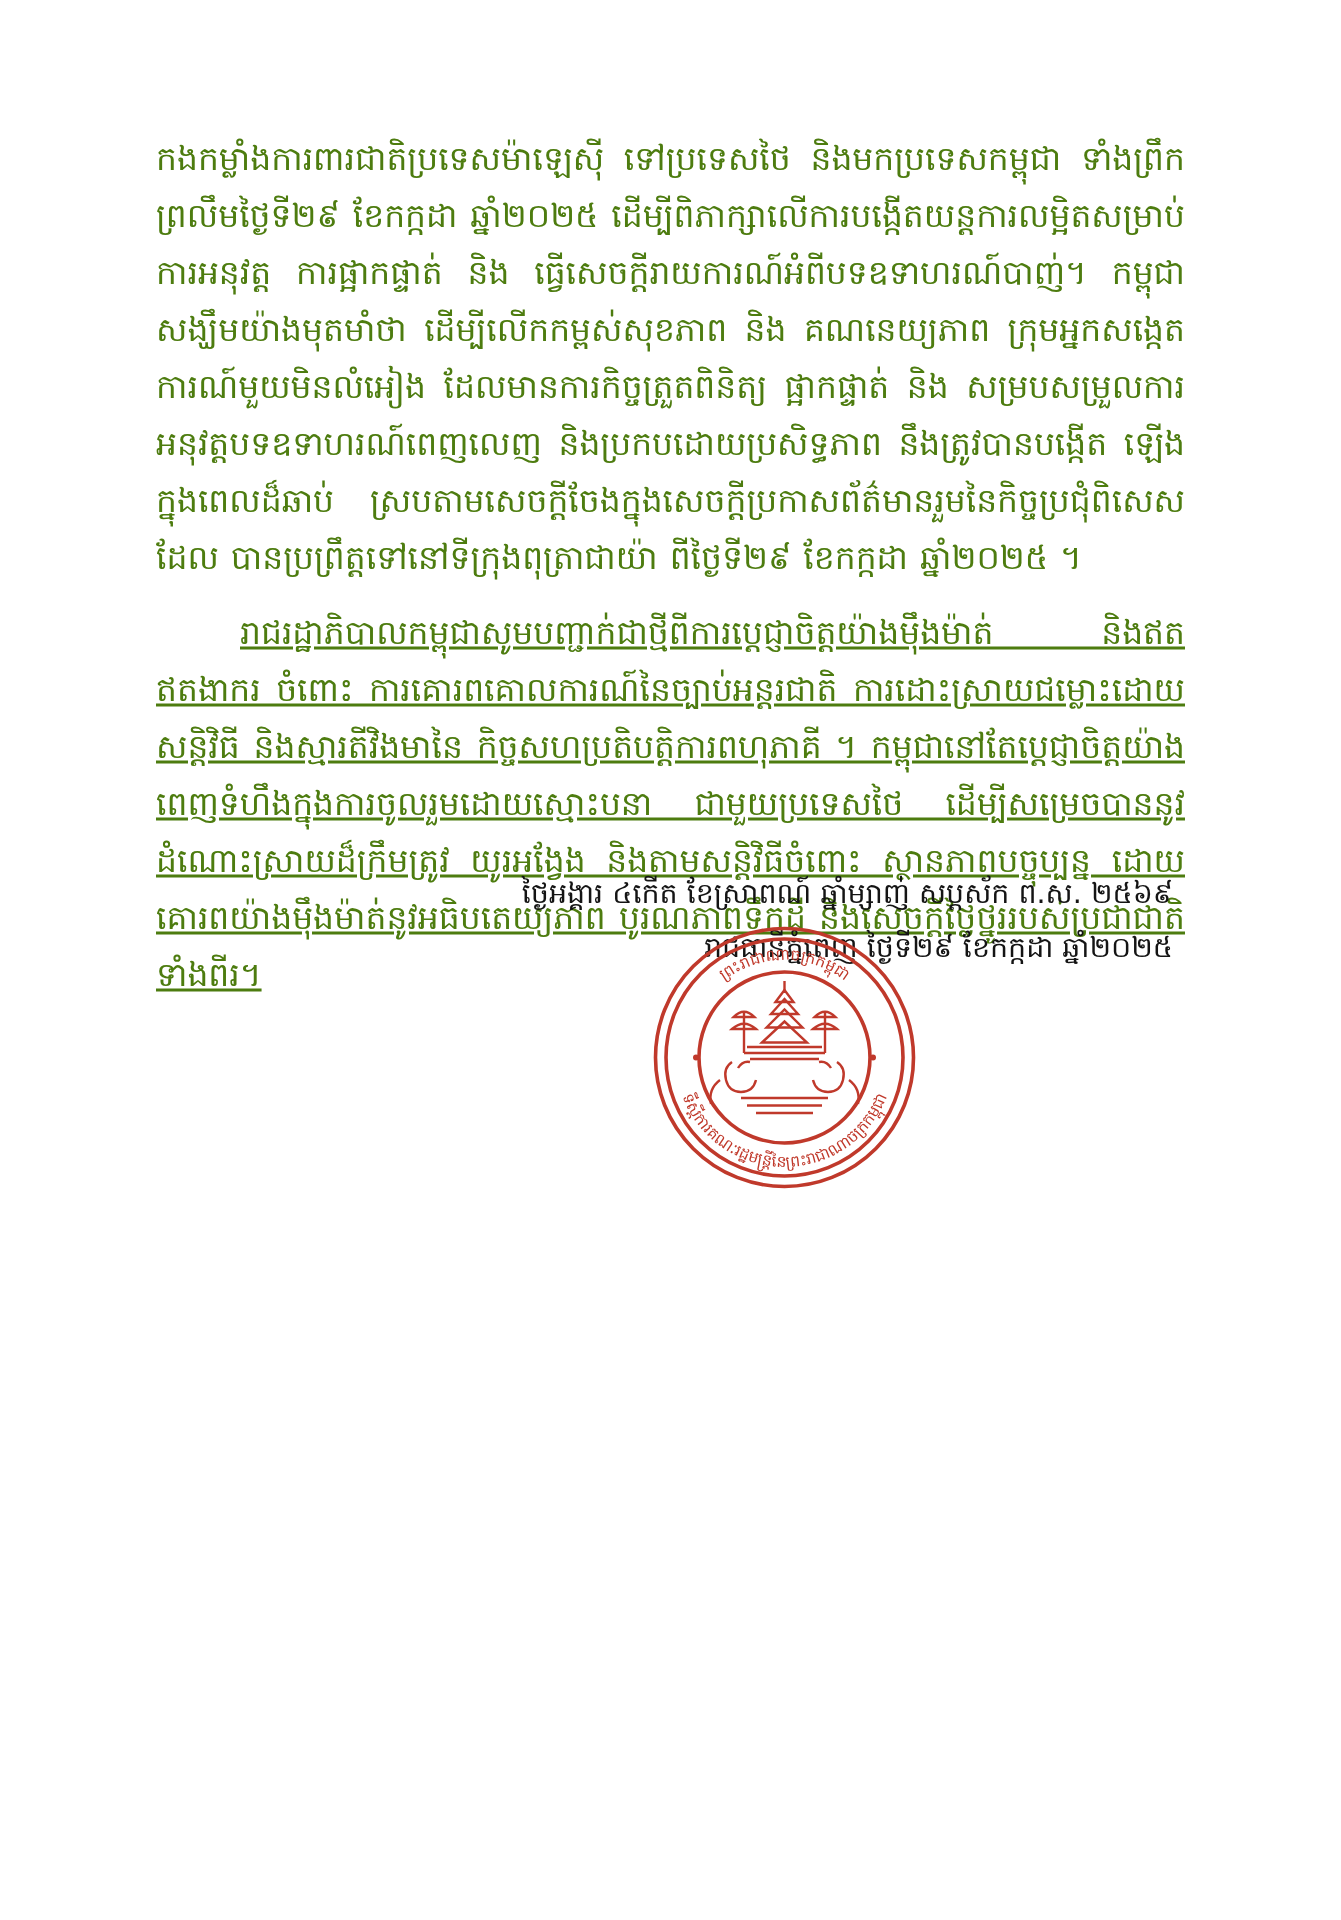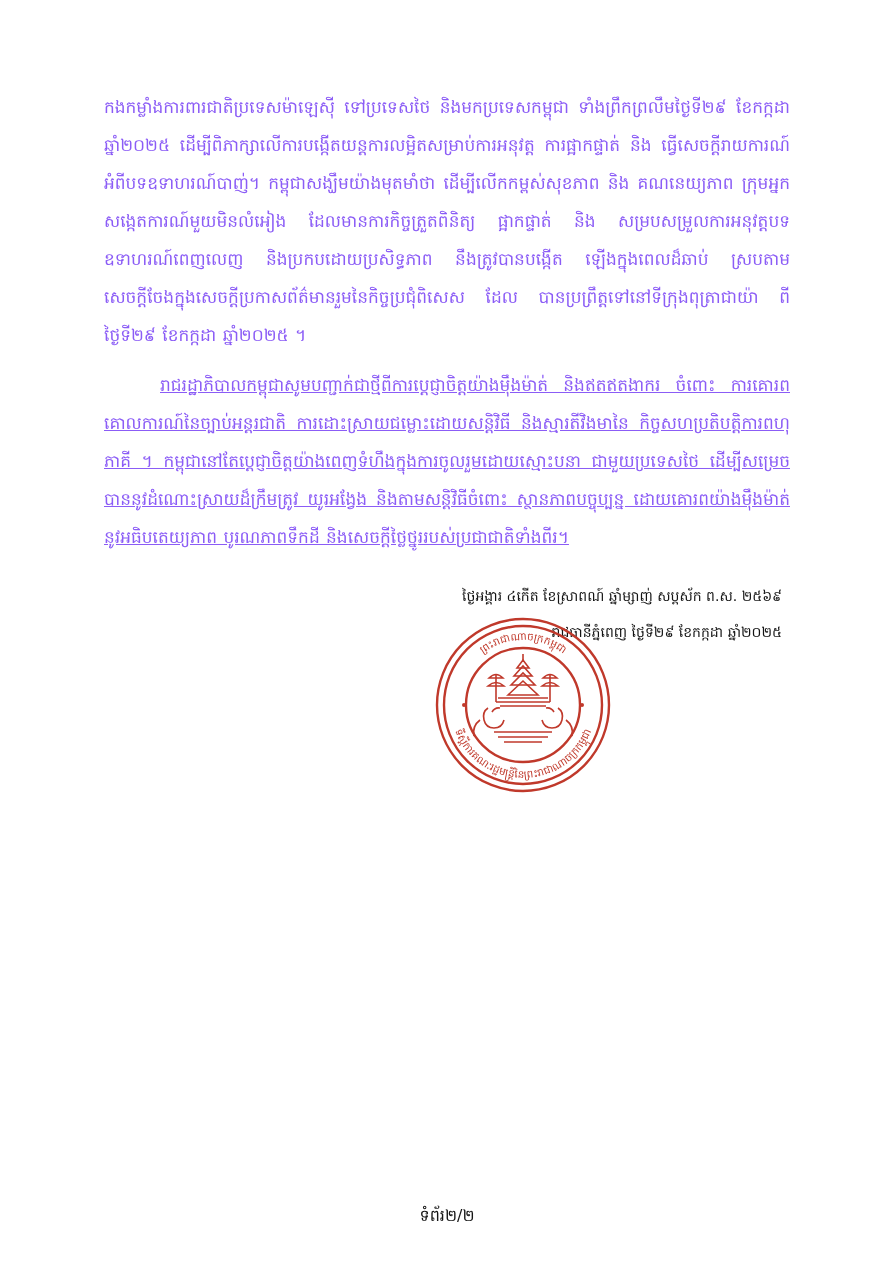--- a/index.html
+++ b/index.html
@@ -21,41 +21,41 @@
     background: #ffffff;
   }
   .content {
     position: absolute;
     left: 104px;
     top: 88px;
     width: 686px;
   }
   p.para {
     margin: 0 0 0 0;
-    font-size: 17px;
+    font-size: 22px;
     line-height: 38px;
     text-align: justify;
     text-justify: inter-word;
     word-spacing: 1px;
-    color: #8b5cf6;
+    color: #4d7c0f;
   }
   p.para.first {
     text-indent: 0;
   }
   p.para.second {
     margin-top: 12px;
     text-indent: 56px;
     text-decoration: underline;
   }
   .date-block {
     position: absolute;
     left: 104px;
     top: 578px;
     width: 686px;
-    font-size: 14px;
+    font-size: 19px;
     line-height: 36px;
     color: #141414;
     text-align: right;
   }
   .date-line-1 {
     padding-right: 8px;
   }
   .date-line-2 {
     padding-right: 8px;
   }
@@ -145,15 +145,14 @@
         <path d="M46 104 q-8 6 -6 16"></path>
         <path d="M132 104 q8 6 6 16"></path>
       </g>
       <g fill="#c0392b">
         <circle cx="30" cy="89" r="2"></circle>
         <circle cx="148" cy="89" r="2"></circle>
       </g>
     </svg>
   </div>
 
-  <div class="footer">ទំព័រ២/២</div>
 
 </div>
 
 </body></html>

